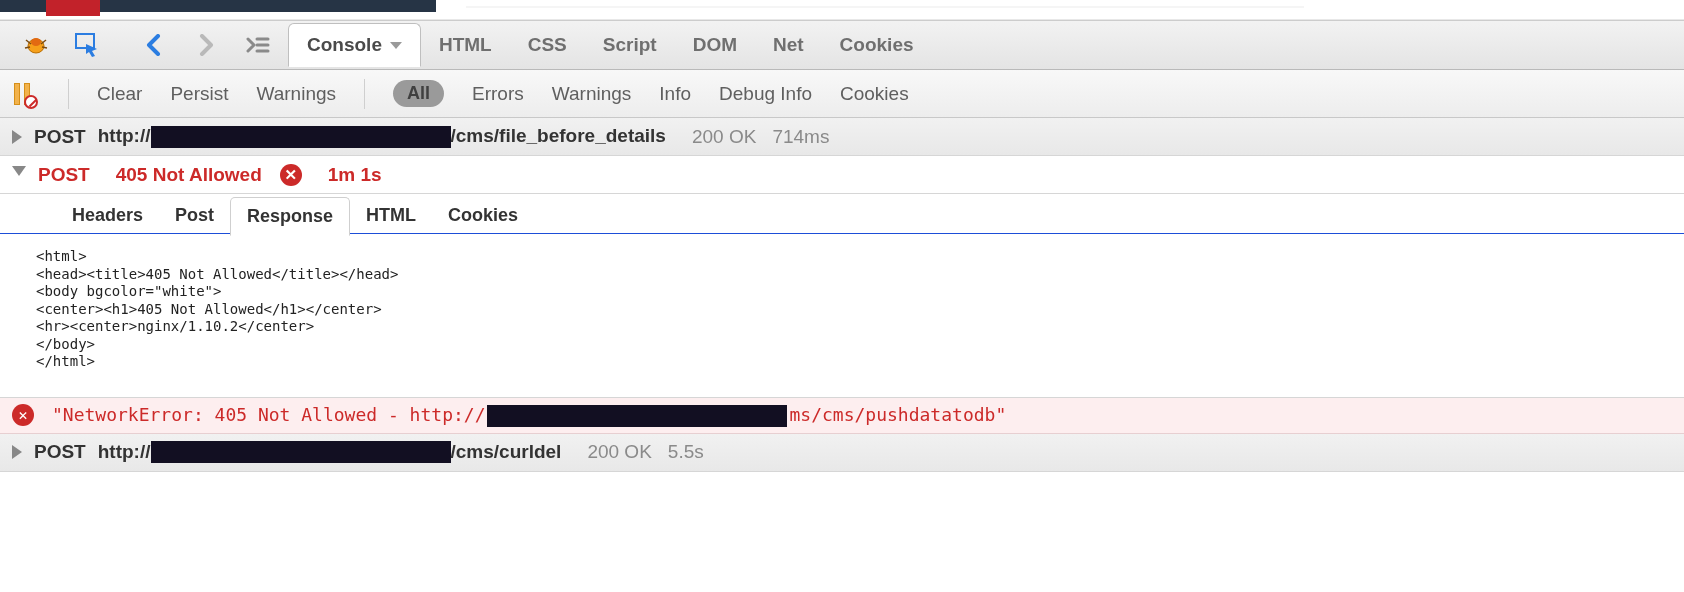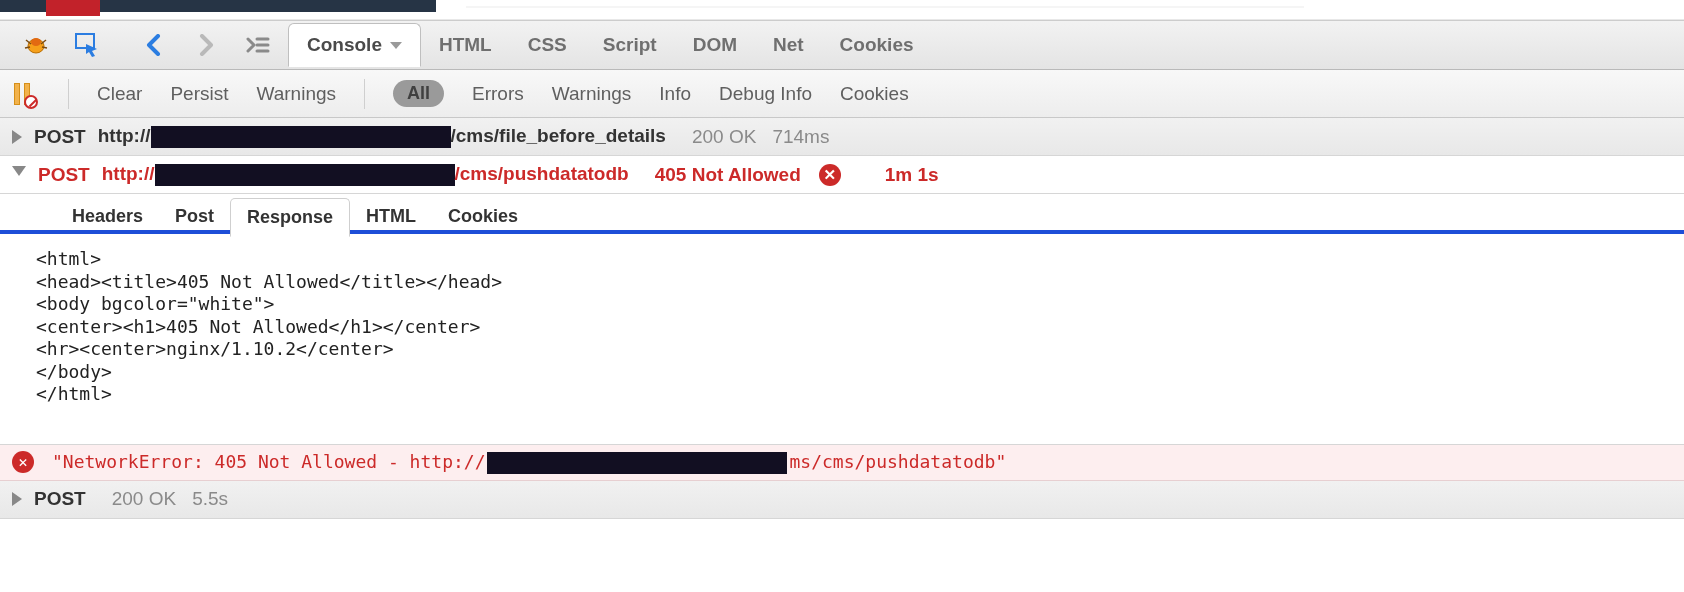--- a/index.html
+++ b/index.html
@@ -118,56 +118,56 @@
   .gray { background: linear-gradient(#f1f1f1,#e8e8e8); }
   .white { background: #fff; }
   .logrow .method { font-weight: 700; color: #333; }
   .logrow.error .method, .logrow.error .url-pre, .logrow.error .url-post { color: #cc2a29; font-weight: 700; }
   .logrow .url-pre { font-weight: 700; }
   .logrow .redact { display:inline-block; height: 22px; background:#120f22; vertical-align: middle; }
   .logrow .url-post { font-weight: 700; text-align: center; }
   .logrow .status { color: #8a8a8a; margin-left: 14px; }
   .logrow.error .status { color: #cc2a29; font-weight: 700; text-align: center; }
   .logrow .timing { color: #8a8a8a; margin-left: 4px; }
-  .logrow.error .timing { color: #cc2a29; font-weight: 700; margin-left: 32px; }
+  .logrow.error .timing { color: #cc2a29; font-weight: 700; margin-left: 14px; }
   .xcircle {
     display:inline-flex; width:22px; height:22px; border-radius:50%;
     background:#cc2a29; color:#fff; align-items:center; justify-content:center;
     font-weight:700; font-size:15px; margin-left:6px;
   }
 
   
   .detail-tabs {
-    display: flex; align-items: flex-start;
+    display: flex; align-items: center;
     padding: 4px 0 0 56px;
     background: #fff;
-    border-bottom: 4px solid #1d4ed8;
+    border-bottom: 1px solid #1d4ed8;
     height: 40px;
     gap: 0;
   }
   .dtab {
     padding: 8px 16px;
     font-size: 18px; font-weight: 700; color: #333;
     cursor: pointer;
   }
   .dtab.active {
     background: #fff;
     border: 1px solid #cfcfcf;
     border-bottom: 1px solid #fff;
     border-radius: 5px 5px 0 0;
     margin-bottom: -1px;
   }
 
   
   .respbody {
     background: #fff;
     font-family: "Menlo","Consolas",monospace;
-    font-size: 18px;
+    font-size: 14px;
     color: #222;
-    padding: 14px 28px 38px 36px;
+    padding: 14px 28px 26px 36px;
     line-height: 1.25;
     white-space: pre;
     border-bottom: 1px solid #d6d6d6;
   }
 
   
   .neterr {
     background: #fdeeef;
     padding: 6px 12px;
     display: flex; align-items: center;
@@ -278,23 +278,20 @@
   <span>
     <span class="url-pre">http://</span><span class="redact" style="width:300px"></span><span class="url-post">/cms/file_before_details</span>
   </span>
   <span class="status">200 OK</span>
   <span class="timing">714ms</span>
 </div>
 
 <div class="logrow white error">
   <div class="toggle open"></div>
   <span class="method">POST</span>
-  <span>
-    <span class="url-pre">http://</span><span class="redact" style="width:300px"></span><span class="url-post">/cms/pushdatatodb</span>
-  </span>
   <span class="status">405 Not Allowed</span>
   <span class="xcircle">✕</span>
   <span class="timing">1m 1s</span>
 </div>
 
 <div class="detail-tabs">
   <div class="dtab"><span>Headers</span></div>
   <div class="dtab"><span>Post</span></div>
   <div class="dtab active"><span>Response</span></div>
   <div class="dtab"><span>HTML</span></div>
@@ -312,15 +309,18 @@
 <div class="neterr">
   <span class="xcircle">✕</span>
   <span>
     <span>"NetworkError: 405 Not Allowed - http://</span><span class="redact" style="width:300px"></span><span>ms/cms/pushdatatodb"</span>
   </span>
 </div>
 
 <div class="logrow gray">
   <div class="toggle"></div>
   <span class="method">POST</span>
+  <span>
+    <span class="url-pre">http://</span><span class="redact" style="width:300px"></span><span class="url-post">/cms/curldel</span>
+  </span>
   <span class="status">200 OK</span>
   <span class="timing">5.5s</span>
 </div>
 
 </body></html>

